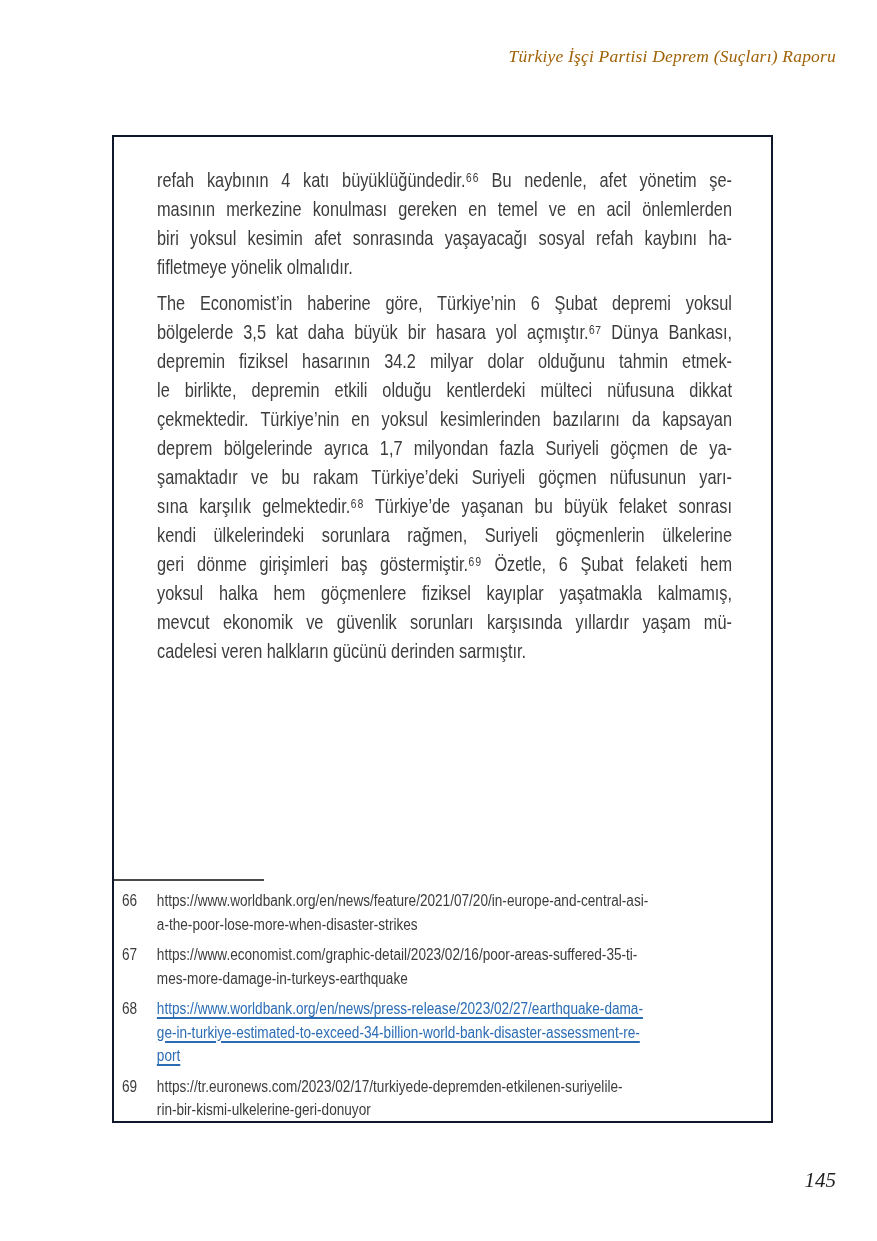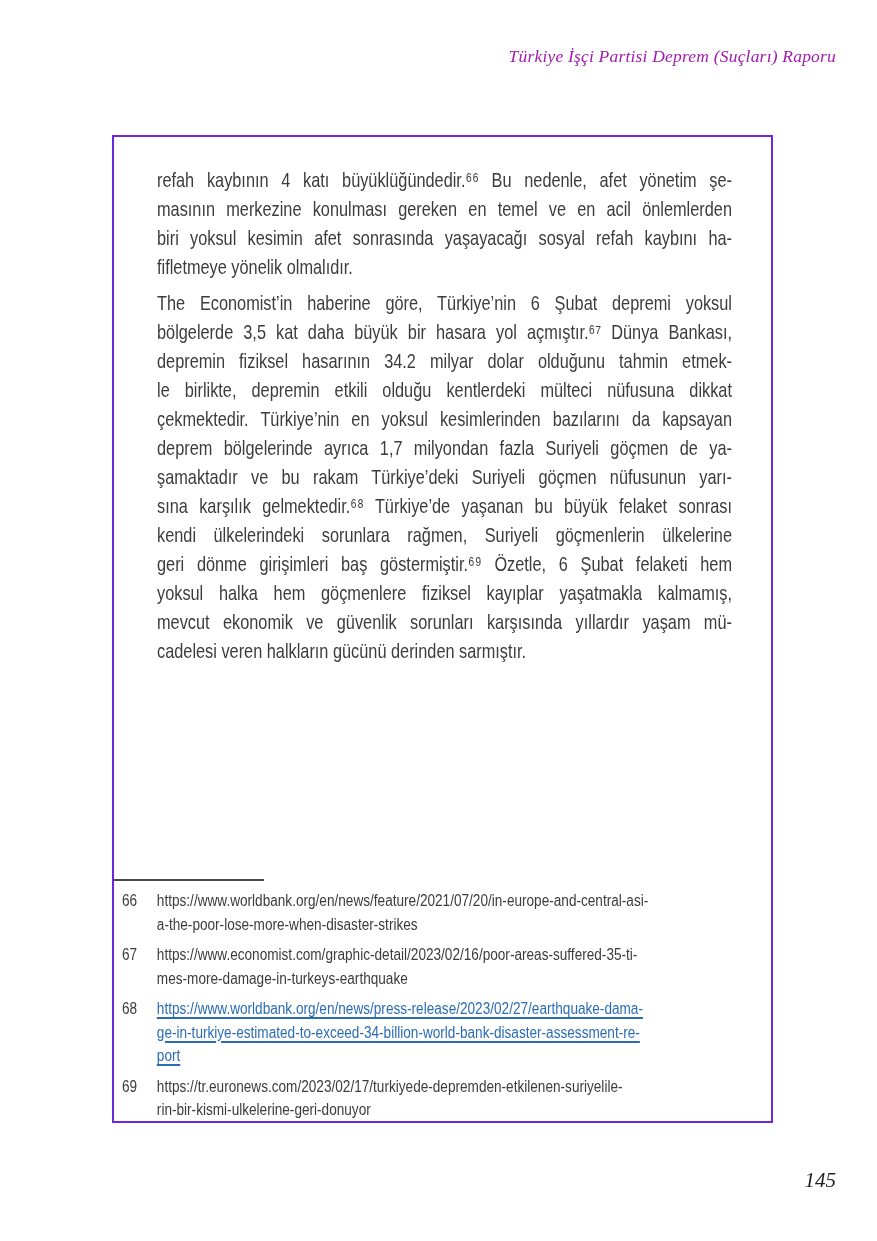--- a/index.html
+++ b/index.html
@@ -12,30 +12,30 @@
     overflow: hidden;
     font-family: "Liberation Sans", "DejaVu Sans", sans-serif;
   }
   .running-header {
     position: absolute;
     top: 46px;
     right: 41px;
     font-family: "Liberation Serif", "DejaVu Serif", serif;
     font-style: italic;
     font-size: 17.5px;
-    color: #a21caf;
+    color: #a16207;
     letter-spacing: 0.2px;
   }
   .content-box {
     position: absolute;
     left: 112px;
     top: 135px;
     width: 661px;
     height: 988px;
-    border: 2px solid #6d28d9;
+    border: 2px solid #0f172a;
     background: #ffffff;
   }
   
   .body-paragraphs {
     position: absolute;
     left: 43px;
     top: 28px;
     width: 740px;
     transform: scaleX(0.777);
     transform-origin: 0 0;

